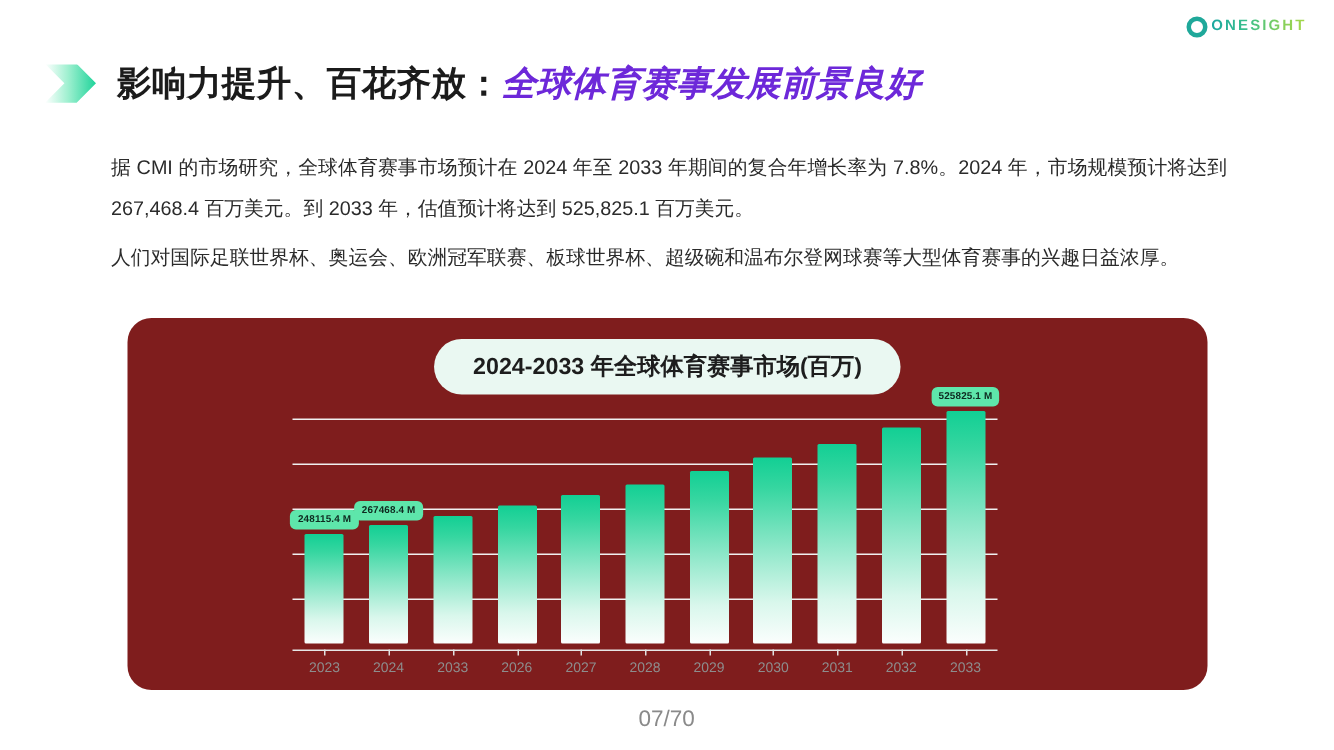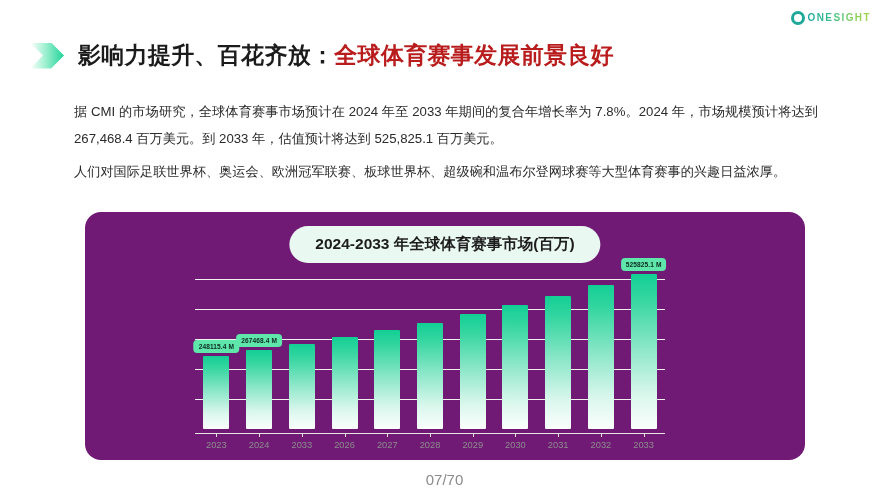--- a/index.html
+++ b/index.html
@@ -36,36 +36,36 @@
   }
   #chevron{
     width:34px;height:26px;flex:none;
     background:linear-gradient(90deg,#ffffff 0%,#9ff0d0 45%,#1fd39a 100%);
     clip-path:polygon(0 0,62% 0,100% 50%,62% 100%,0 100%,38% 50%);
   }
   #title-text{
     font-size:23px;font-weight:bold;color:#1b1b1b;
     white-space:nowrap;letter-spacing:.3px;
   }
-  #title-text .accent{color:#b91c1c;}
+  #title-text .accent{color:#6d28d9;font-style:italic;}
 
   
   .para{
     position:absolute;left:74px;width:744px;
     font-size:13.2px;color:#2b2b2b;line-height:27px;
     text-align:justify;
   }
   #para1{top:98px;}
   #para2{top:158px;}
 
   
   #chart-card{
     position:absolute;left:85px;top:212px;
     width:720px;height:248px;
-    background:#701a75;border-radius:16px;
+    background:#7f1d1d;border-radius:16px;
   }
   #chart-title-pill{
     position:absolute;left:50%;transform:translateX(-50%);
     top:14px;
     background:#eaf8f2;border-radius:22px;
     padding:8px 26px;
     font-size:15.5px;font-weight:bold;color:#1d1d1d;
     white-space:nowrap;
   }
 

